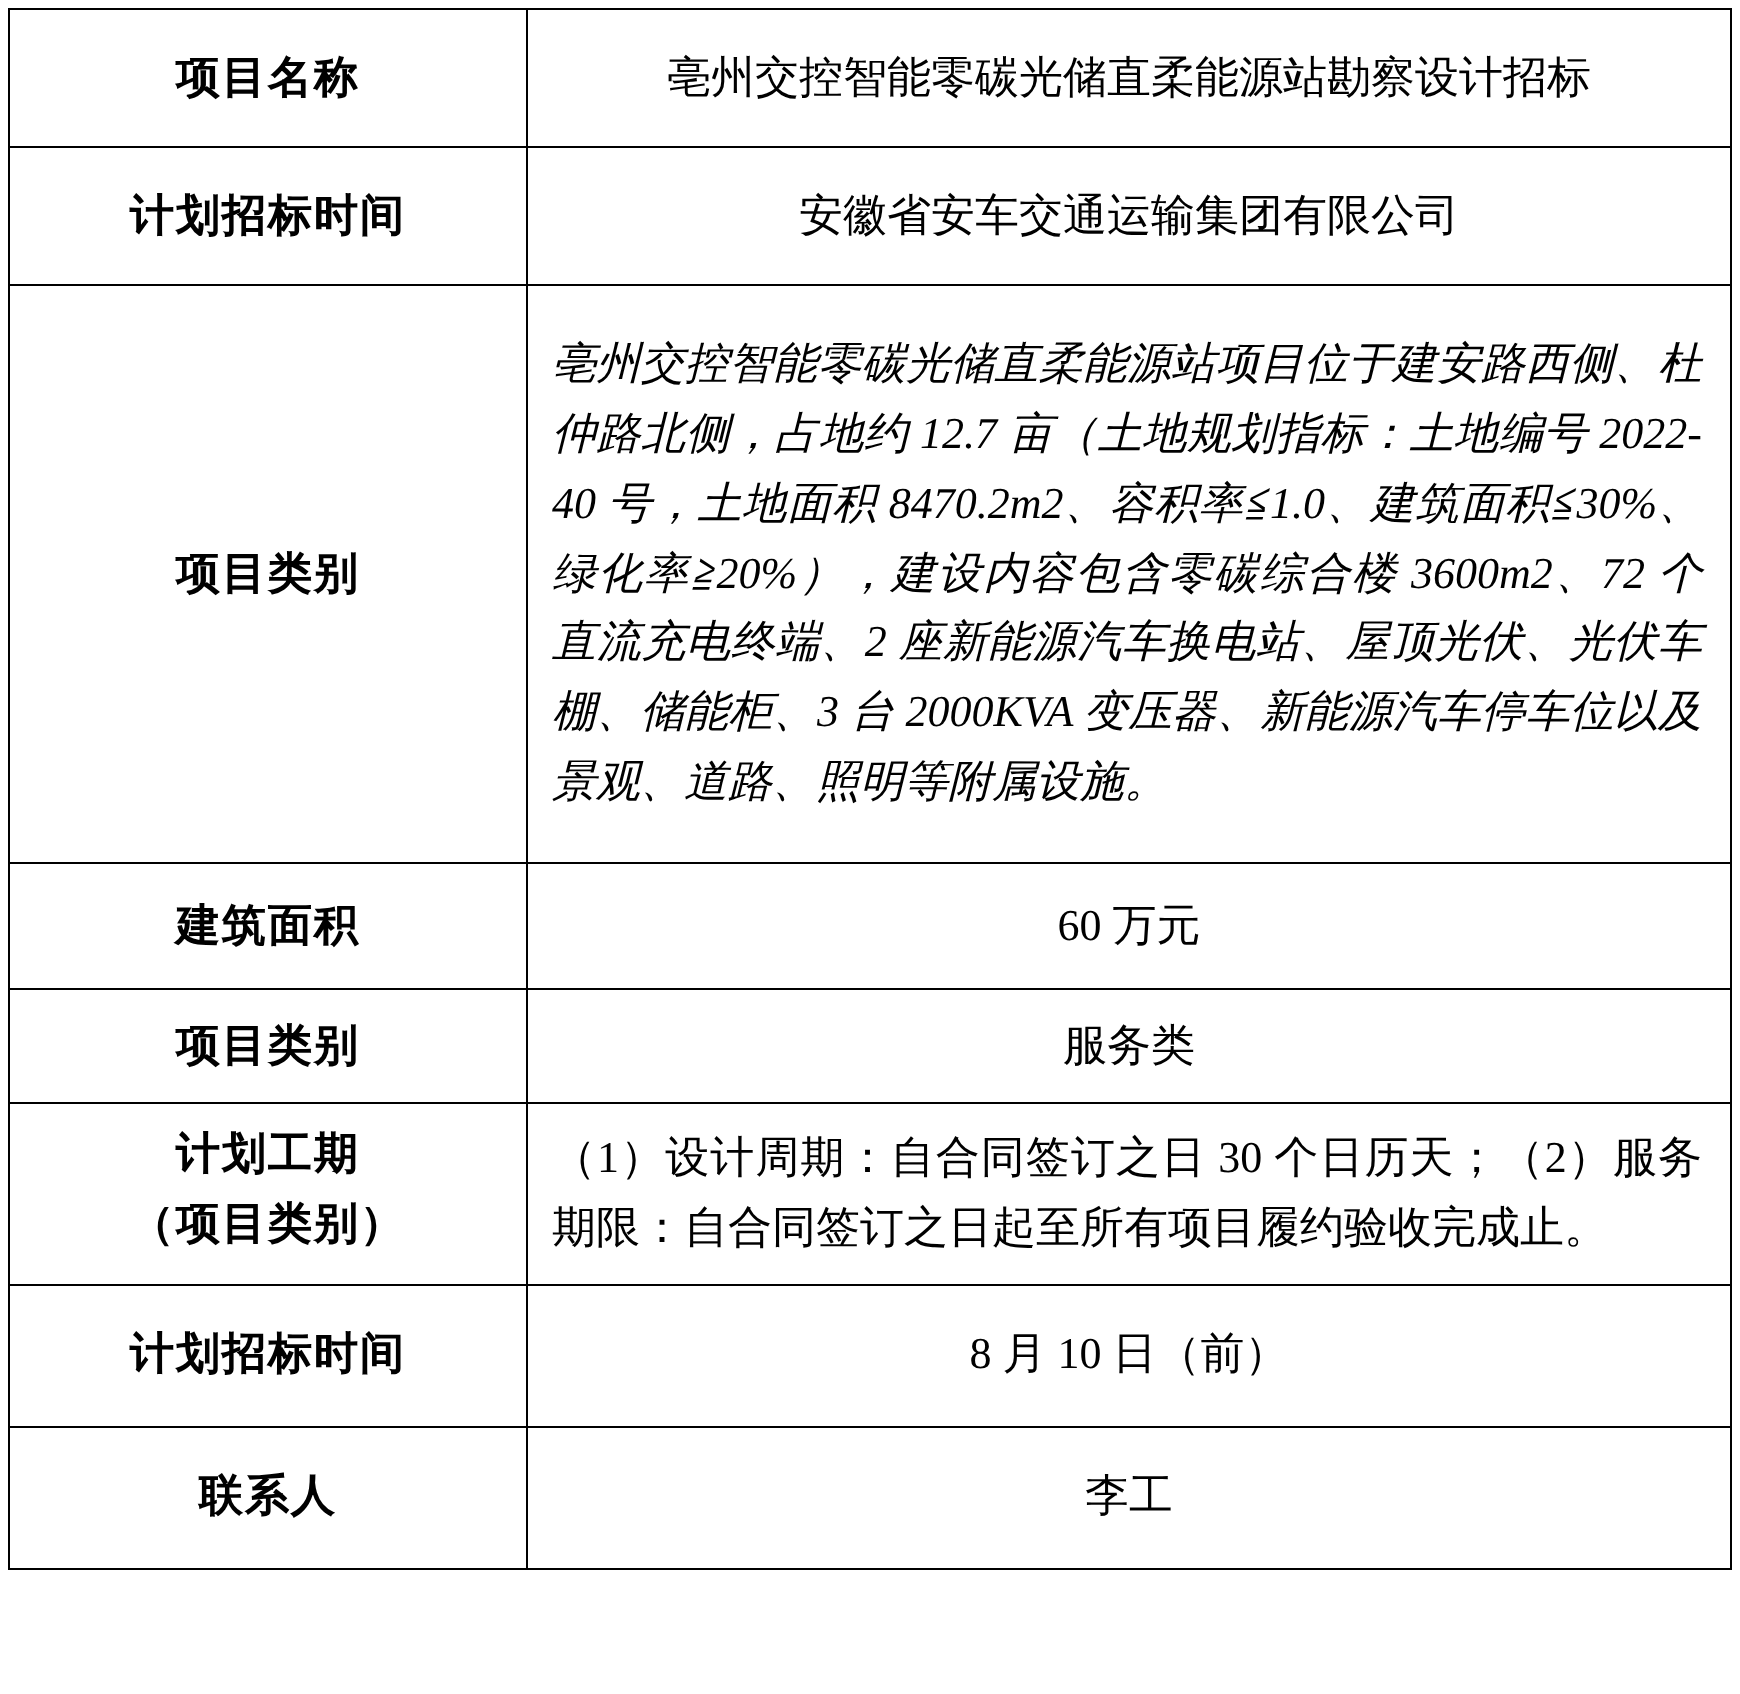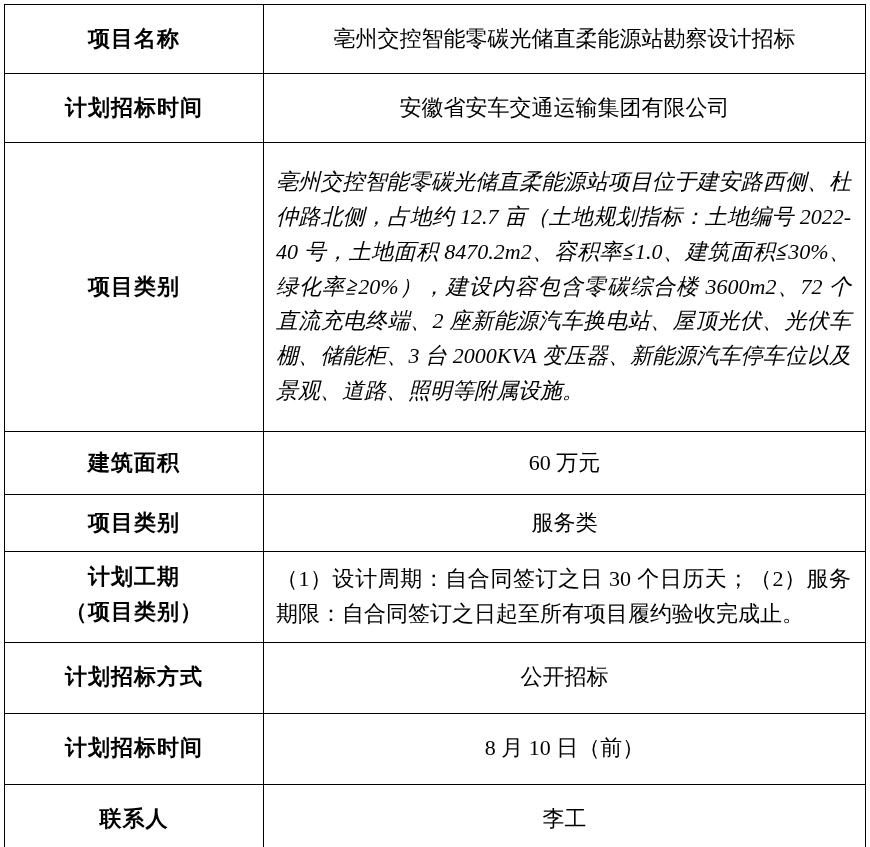--- a/index.html
+++ b/index.html
@@ -86,24 +86,20 @@
         <td class="value">服务类</td>
       </tr>
       <tr>
         <td class="label label-two-line" style="height:76px;font-family:Liberation Mono, monospace;">
           <div>计划工期</div>
           <div>（项目类别）</div>
         </td>
         <td class="value just">（1）设计周期：自合同签订之日 30 个日历天；（2）服务期限：自合同签订之日起至所有项目履约验收完成止。</td>
       </tr>
       <tr>
-        <td class="label" style="height:58px;">计划招标方式</td>
-        <td class="value">公开招标</td>
-      </tr>
-      <tr>
         <td class="label" style="height:58px;margin-left:18px;">计划招标时间</td>
         <td class="value">8 月 10 日（前）</td>
       </tr>
       <tr>
         <td class="label" style="height:58px;">联系人</td>
         <td class="value">李工</td>
       </tr>
 
     </tbody>
   </table>

